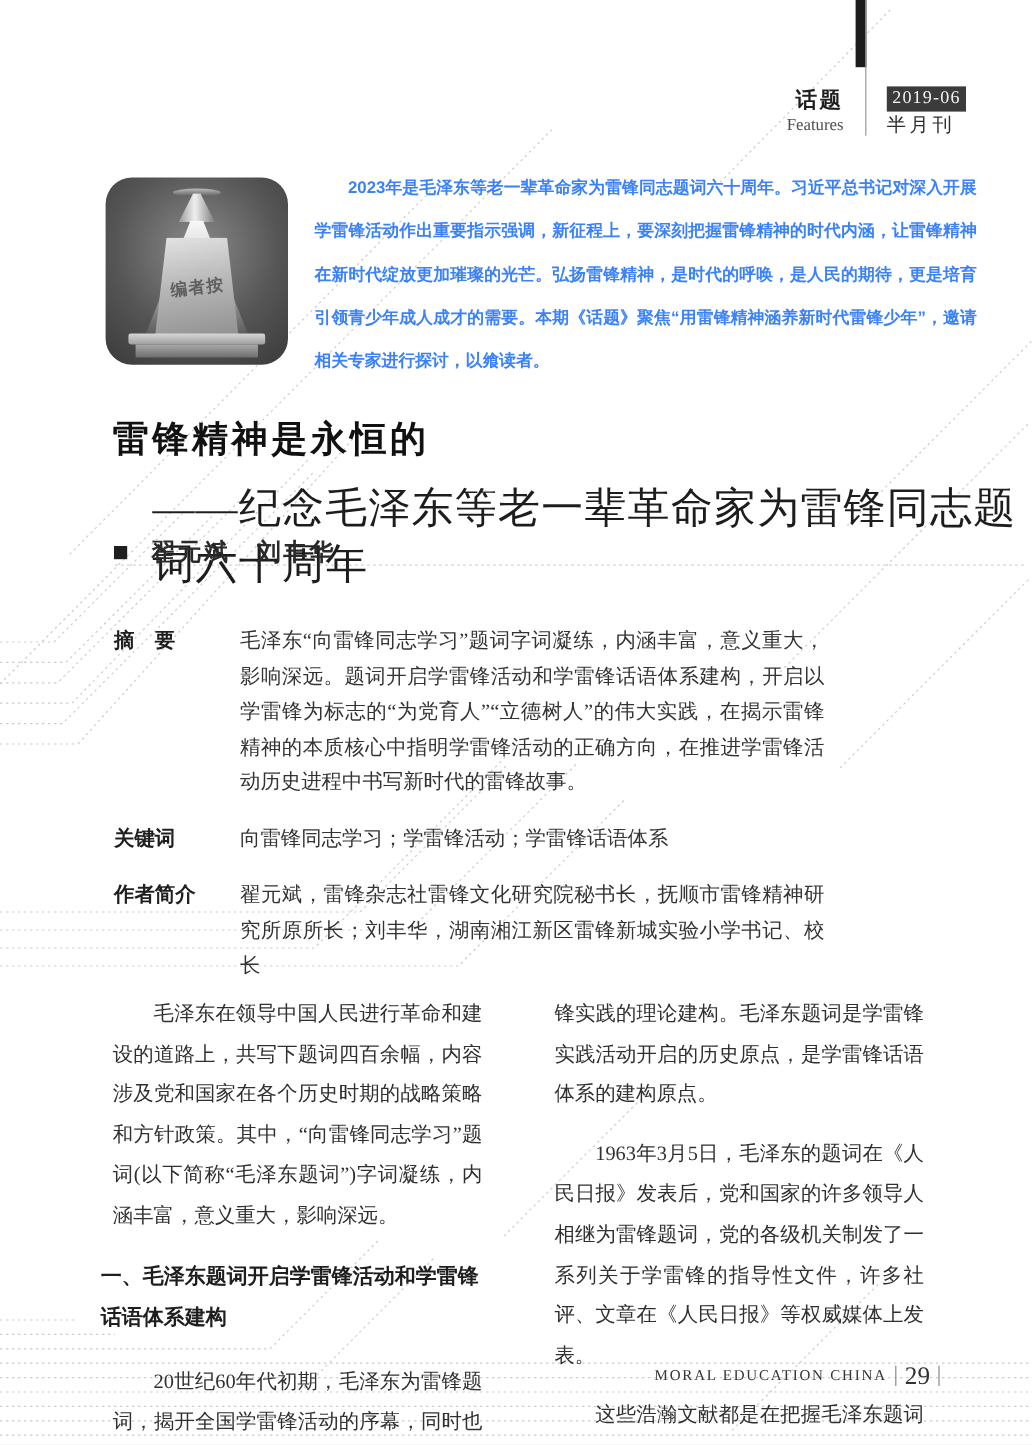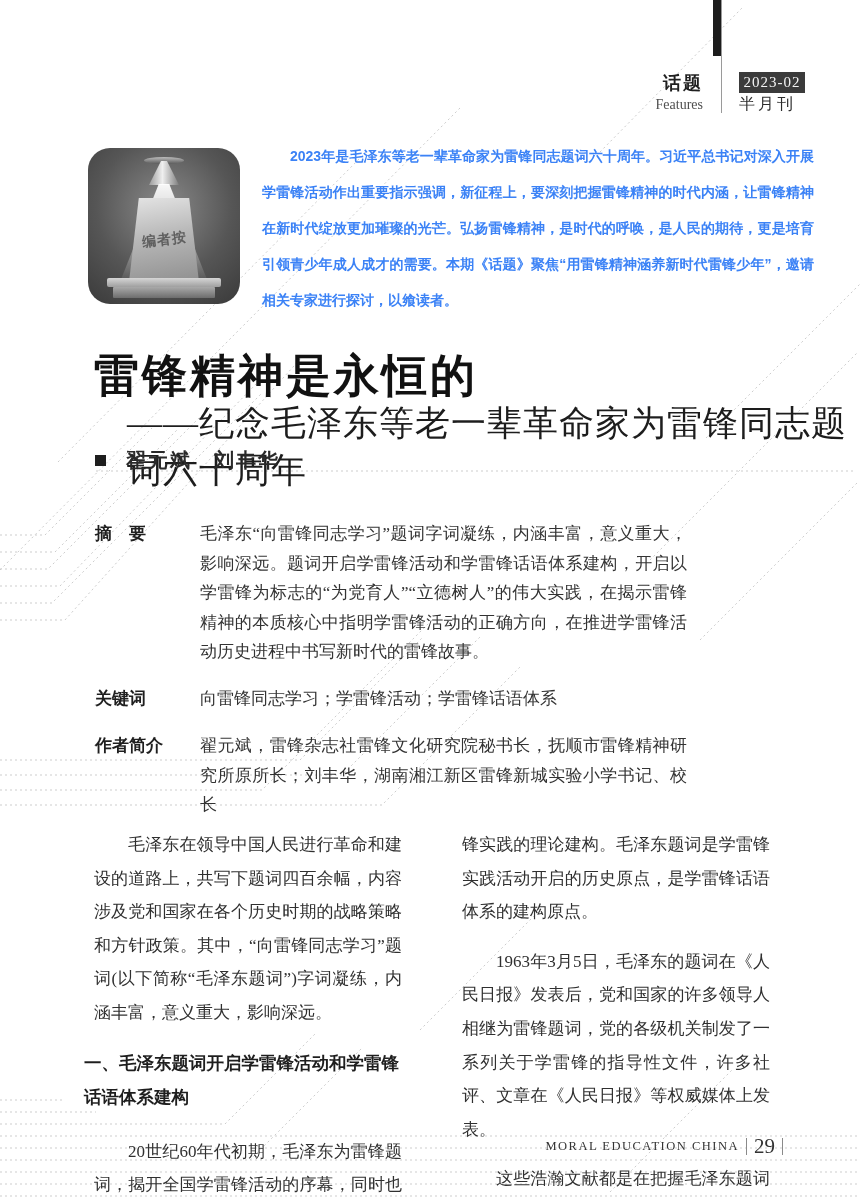--- a/index.html
+++ b/index.html
@@ -35,21 +35,21 @@
   .stele span{font-size:14px;font-weight:bold;color:#5f5f5f;transform:rotate(-7deg);letter-spacing:1px;}
   .shelf-top{position:absolute;left:19px;top:130px;width:114px;height:9px;
              background:linear-gradient(#d6d6d6,#9f9f9f);border-radius:2px;}
   .shelf-front{position:absolute;left:25px;top:139px;width:102px;height:11px;
                background:linear-gradient(#a9a9a9,#6d6d6d);border-radius:1px;}
   
   .intro{position:absolute;left:262px;top:138px;width:552px;margin:0;
          font-family:"Liberation Sans",sans-serif;font-weight:bold;font-size:14px;
          line-height:36px;color:#3b82f6;text-align:justify;text-indent:2em;}
   .title{position:absolute;left:94px;top:346px;margin:0;font-family:"Liberation Sans",sans-serif;
-         font-weight:900;font-size:45px;letter-spacing:3px;color:#111;}
+         font-weight:900;font-size:30px;letter-spacing:3px;color:#111;}
   .subtitle{position:absolute;left:127px;top:400px;margin:0;font-weight:normal;
             font-size:35px;color:#1d1d1d;letter-spacing:1px;}
   .authors{position:absolute;left:95px;top:447px;display:flex;align-items:center;
            font-family:"Liberation Sans",sans-serif;font-weight:bold;font-size:20px;color:#2a2a2a;letter-spacing:2px;}
   .sq{width:11px;height:11px;background:#1e1e1e;margin-right:20px;}
   
   .meta{position:absolute;left:95px;top:519px;width:592px;}
   .meta-row{display:flex;margin-bottom:17px;}
   .meta-label{flex:0 0 105px;font-family:"Liberation Sans",sans-serif;font-weight:bold;
               font-size:17px;color:#1f1f1f;line-height:30px;}
@@ -107,21 +107,21 @@
 
   <div class="topbar"></div>
   <div class="vrule"></div>
 
   <header class="hdr">
     <div class="hdr-left">
       <div class="hdr-cn">话题</div>
       <div class="hdr-en">Features</div>
     </div>
     <div class="hdr-right">
-      <div class="issue-box">2023-02</div>
+      <div class="issue-box">2019-06</div>
       <div class="hdr-period">半月刊</div>
     </div>
   </header>
 
   <div class="note-img">
     <div class="lamp-disc"></div>
     <div class="lamp-cone"></div>
     <div class="light-beam"></div>
     <div class="stele">
       <span>编者按</span>

